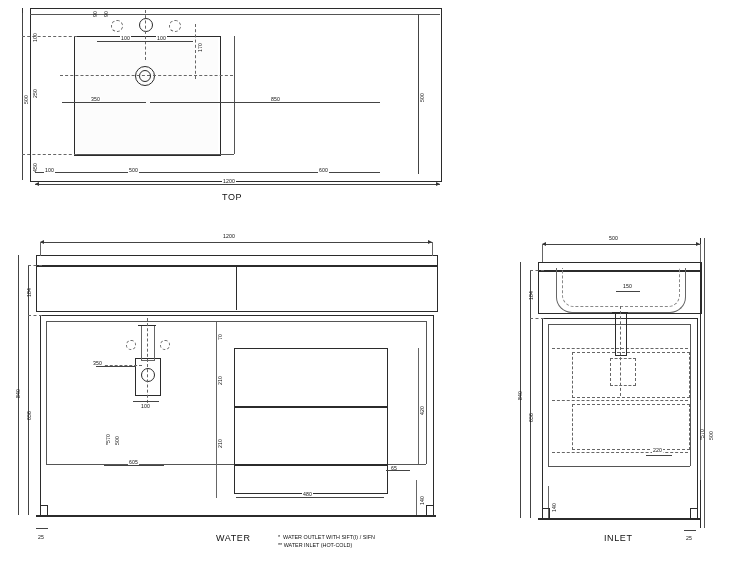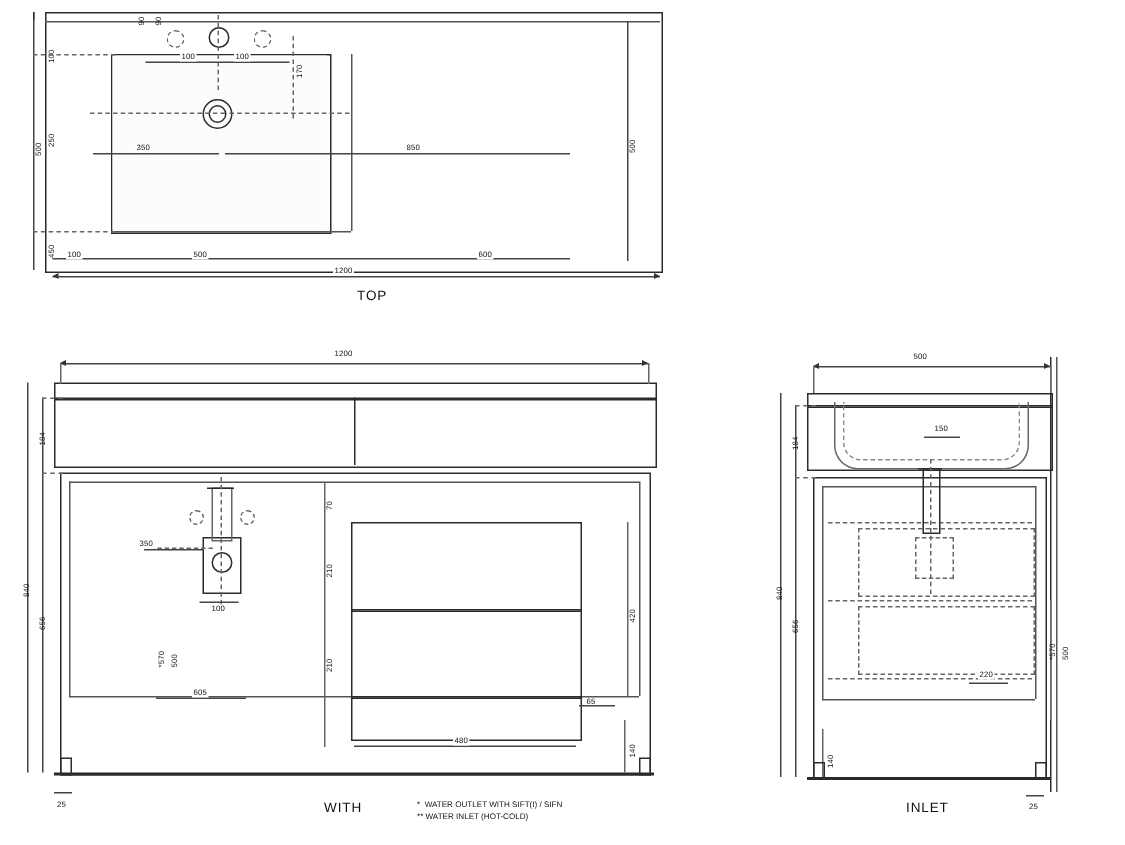--- a/index.html
+++ b/index.html
@@ -83,21 +83,21 @@
 
     <div class="ln h" style="left:35px;top:172px;width:345px;background:#444;"></div>
     <div class="lbl" style="left:44px;top:168px;background:#fff;padding:0 1px;">100</div>
     <div class="lbl" style="left:128px;top:168px;background:#fff;padding:0 1px;">500</div>
     <div class="lbl" style="left:318px;top:168px;background:#fff;padding:0 1px;">600</div>
     <div class="ln h" style="left:35px;top:184px;width:405px;background:#444;"></div>
     <div class="lbl" style="left:222px;top:179px;background:#fff;padding:0 1px;">1200</div>
     <div class="ah al" style="left:35px;top:182px;"></div>
     <div class="ah ar" style="left:436px;top:182px;"></div>
 
-    <div class="title" style="left:222px;top:192px;margin-left:16px;">TOP</div>
+    <div class="title" style="left:222px;top:192px;">TOP</div>
   </div>
 
   <div>
 
     <div class="box" style="left:36px;top:255px;width:400px;height:10px;"></div>
 
     <div class="box" style="left:36px;top:265px;width:400px;height:45px;"></div>
     <div class="ln v" style="left:236px;top:265px;height:45px;"></div>
 
     <div class="box" style="left:40px;top:315px;width:392px;height:200px;"></div>
@@ -156,21 +156,21 @@
     <div class="lbl rot" style="left:420px;top:505px;">140</div>
     <div class="ln v" style="left:416px;top:480px;height:35px;background:#666;"></div>
 
     <div class="lbl rot" style="left:106px;top:445px;">*570</div>
     <div class="lbl rot" style="left:115px;top:445px;">500</div>
     <div class="ln h" style="left:104px;top:465px;width:60px;background:#444;"></div>
     <div class="lbl" style="left:128px;top:460px;background:#fff;padding:0 1px;">605</div>
     <div class="ln h" style="left:236px;top:497px;width:148px;background:#444;"></div>
     <div class="lbl" style="left:302px;top:492px;background:#fff;padding:0 1px;">480</div>
 
-    <div class="title" style="left:216px;top:533px;">WITH</div>
+    <div class="title" style="left:216px;top:533px;">WATER</div>
 
     <div class="note" style="left:278px;top:533px;">*  WATER OUTLET WITH SIFT(I) / SIFN</div>
     <div class="note" style="left:278px;top:541px;">** WATER INLET (HOT-COLD)</div>
   </div>
 
   <div>
 
     <div class="ln v" style="left:700px;top:238px;height:290px;background:#2b2b2b;"></div>
     <div class="ln v thin" style="left:704px;top:238px;height:290px;"></div>
 

